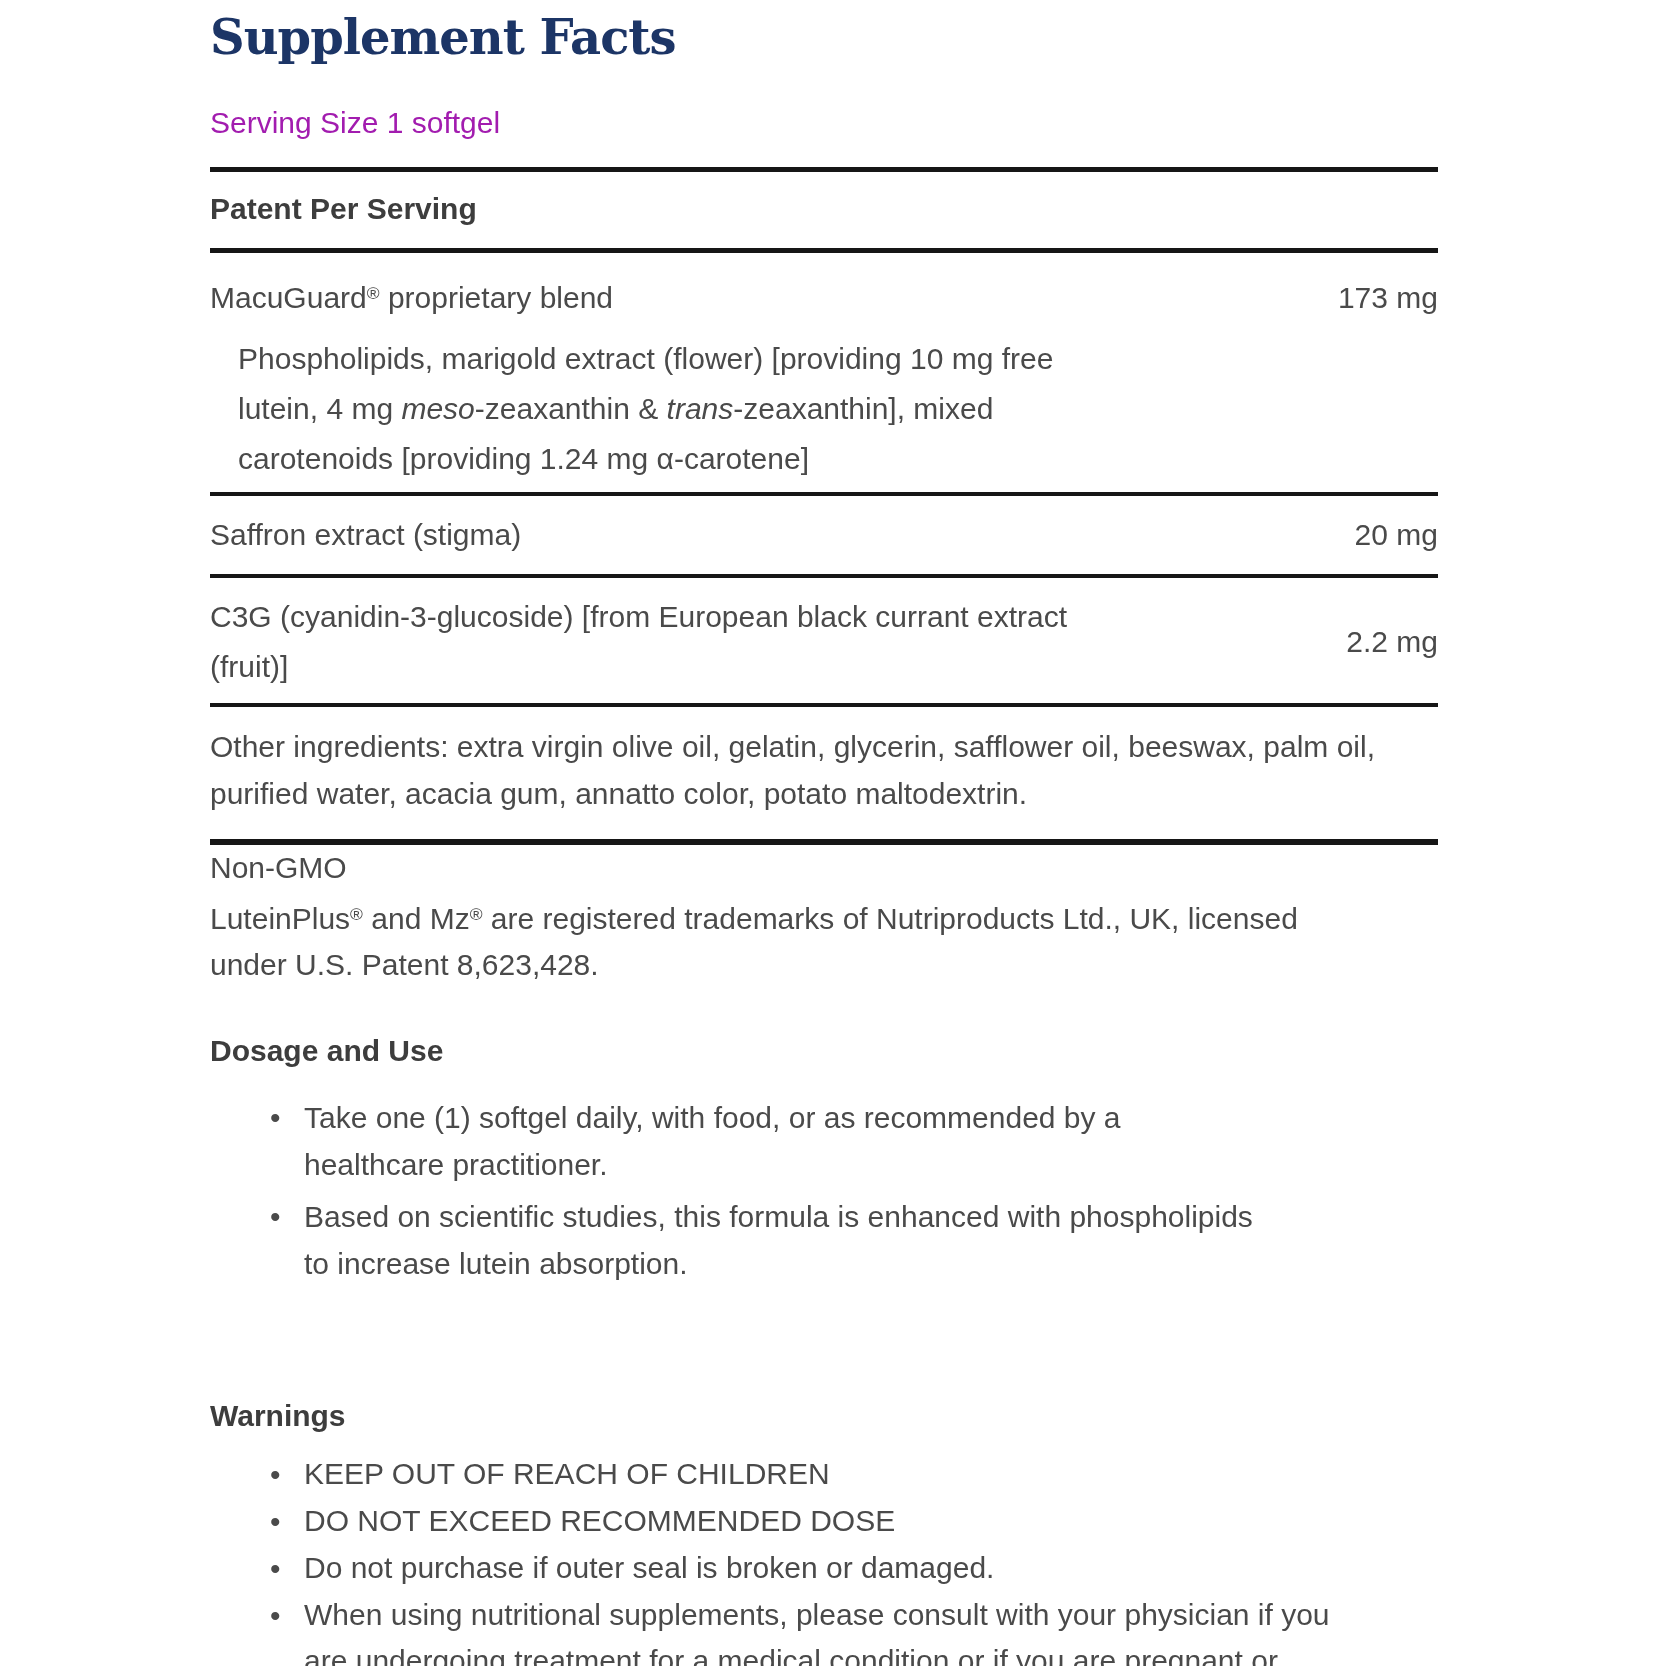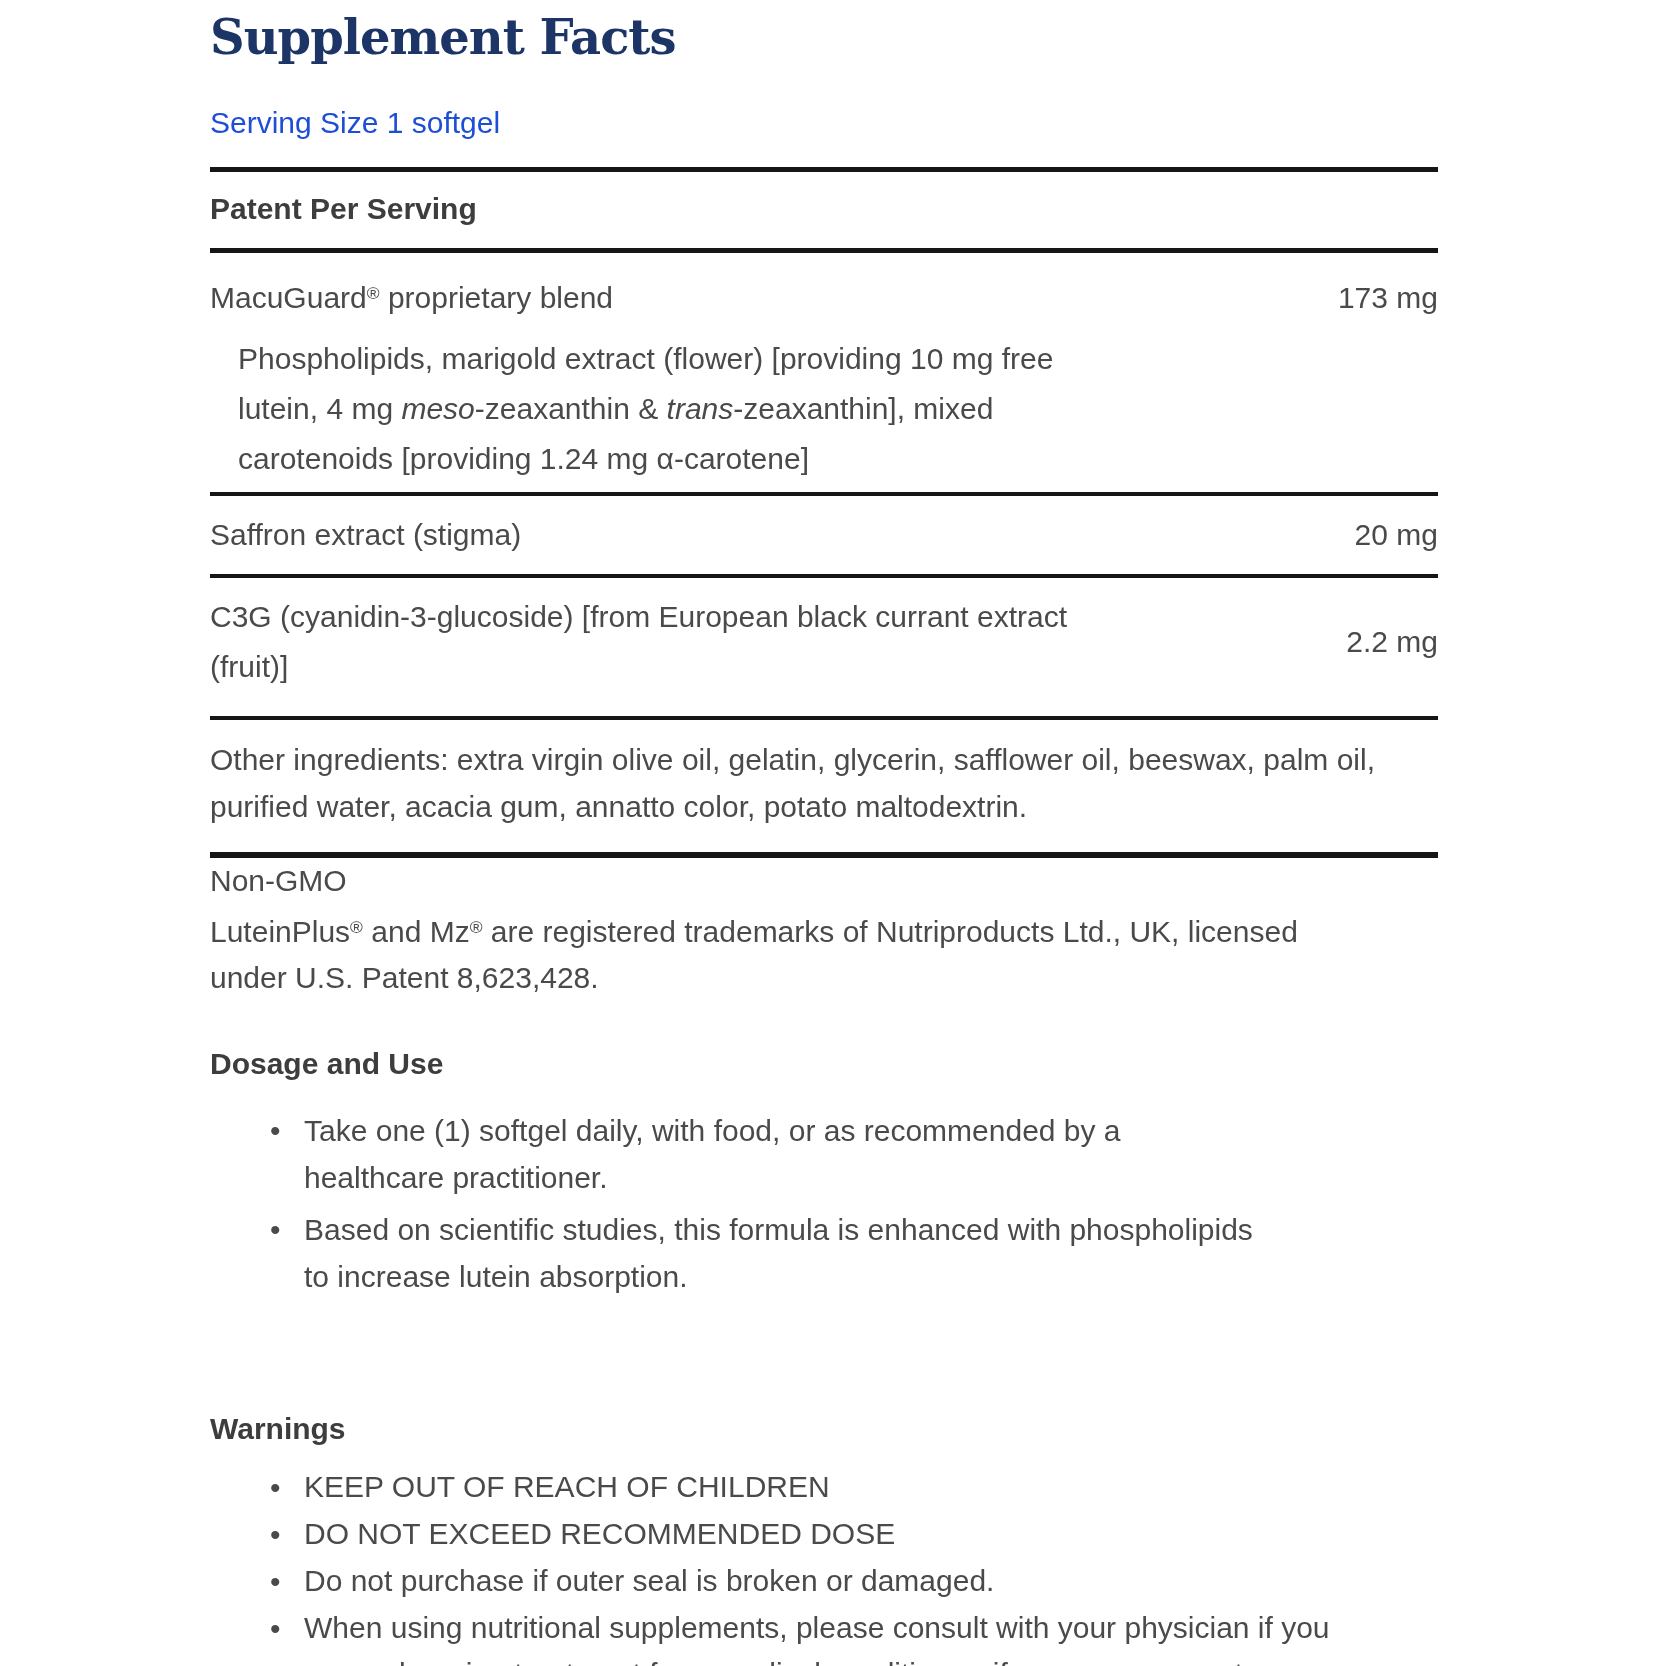--- a/index.html
+++ b/index.html
@@ -19,36 +19,36 @@
   .page{padding:10px 228px 0 210px;}
   .title{
     font-family:"DejaVu Serif", serif;
     font-weight:700;
     font-size:48px;
     letter-spacing:-1px;
     color:var(--title-color);
     margin:0;
     line-height:1.15;
   }
-  .serving{margin-top:40px;line-height:36px;color:#1d4ed8;}
+  .serving{margin-top:40px;line-height:36px;color:#a21caf;}
   .rule{background:var(--rule-color);height:4px;width:100%;}
   .rule-5{height:5px;}
   .rule-6{height:6px;}
   .rule-serving{margin-top:26px;}
   .aps{font-weight:700;color:var(--bold-color);padding:20px 0 22px;line-height:34px;}
   .row{display:flex;justify-content:space-between;align-items:baseline;line-height:36px;}
   .row .amount{white-space:nowrap;}
   .row-pad{padding:21px 0;}
   .macuguard-block{padding:22px 0 8px;}
   .ingredient-desc{
     margin:18px 0 0 28px;
     max-width:900px;
     line-height:50px;
   }
-  .c3g-row{align-items:center;padding:14px 0 24px;gap:21px;}
+  .c3g-row{align-items:center;padding:14px 0 11px;gap:21px;}
   .c3g-row .name{max-width:920px;line-height:50px;}
   .other{padding:16px 0 22px;line-height:47px;}
   .note{line-height:46px;margin:0;}
   .note-block{padding-top:0;}
   .trademark{max-width:1160px;}
   .section-heading{font-weight:700;color:var(--bold-color);line-height:34px;}
   .dosage-heading{margin-top:46px;}
   .warnings-heading{margin-top:112px;}
   ul.bullets{list-style:none;margin:26px 0 0;padding:0;}
   ul.bullets li{

